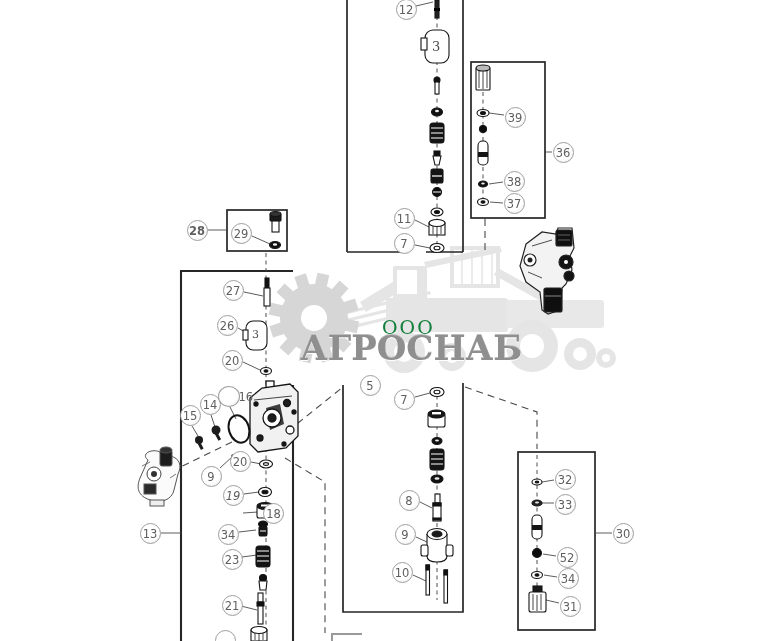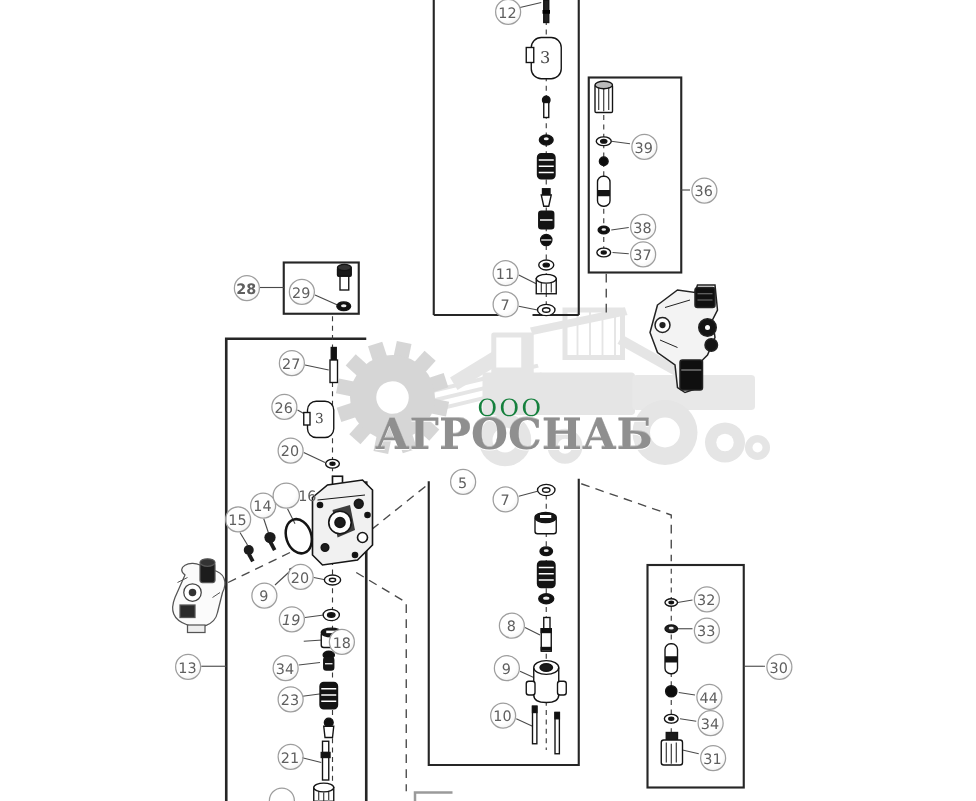--- a/index.html
+++ b/index.html
@@ -359,20 +359,20 @@
       <div class="callout" style="left: 221.5px; top: 548.5px;">23</div>
       <div class="callout" style="left: 221.5px; top: 594.5px;">21</div>
       <div class="callout" style="left: 139.5px; top: 522.5px;">13</div>
       <div class="callout" style="left: 359.5px; top: 374.5px;">5</div>
       <div class="callout" style="left: 393.5px; top: 388.5px;">7</div>
       <div class="callout" style="left: 398.5px; top: 489.5px;">8</div>
       <div class="callout" style="left: 394.5px; top: 523.5px;">9</div>
       <div class="callout" style="left: 391.5px; top: 561.5px;">10</div>
       <div class="callout" style="left: 554.5px; top: 468.5px;">32</div>
       <div class="callout" style="left: 554.5px; top: 493.5px;">33</div>
-      <div class="callout" style="left: 556.5px; top: 546.5px;">44</div>
+      <div class="callout" style="left: 556.5px; top: 546.5px;">52</div>
       <div class="callout" style="left: 557.5px; top: 567.5px;">34</div>
       <div class="callout" style="left: 559.5px; top: 595.5px;">31</div>
       <div class="callout" style="left: 612.5px; top: 522.5px;">30</div>
       <div class="callout" style="left: 214.5px; top: 629.5px;"></div>
     </div>
 
 </div>
 
 </body></html>

